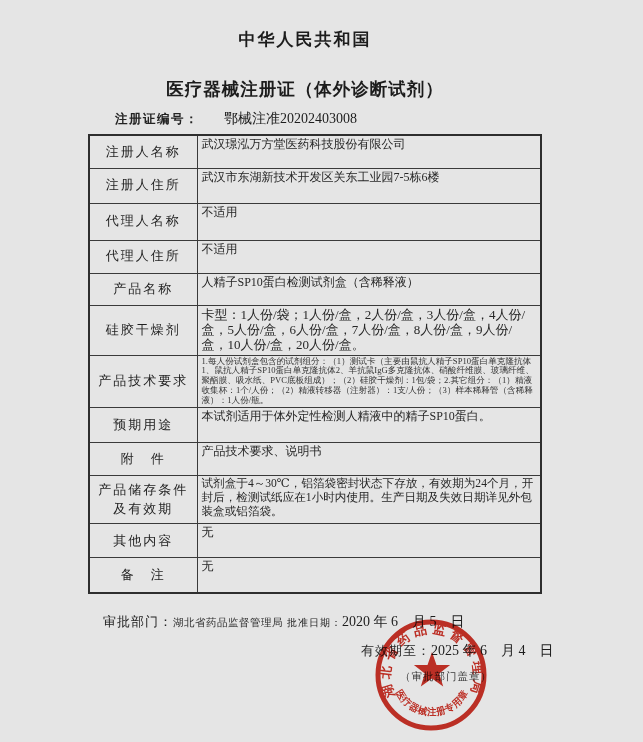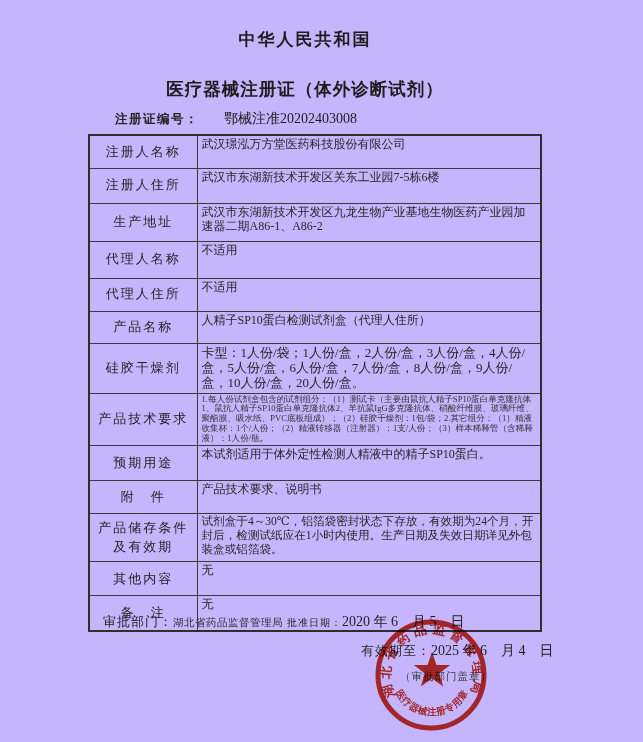--- a/index.html
+++ b/index.html
@@ -1,18 +1,18 @@
 <!DOCTYPE html>
 <html><head>
 <meta charset="utf-8">
 <style>
   * { margin:0; padding:0; box-sizing:border-box; }
   html,body { background:#ffffff; }
   body { font-family:"Liberation Serif","DejaVu Serif",serif; color:#2b2b2b; }
-  .page { position:relative; width:643px; height:742px; background:#c4b5fd; overflow:hidden; }
+  .page { position:relative; width:643px; height:742px; background:#e5e5e5; overflow:hidden; }
 
   .titles { padding-top:30px; width:454px; margin-left:88px; position:relative; left:-10px; text-align:center; }
   .title1 { font-size:17px; font-weight:700; color:#1c1c1c; letter-spacing:2px; line-height:1.2; }
   .title2 { font-size:17.5px; font-weight:700; color:#1c1c1c; letter-spacing:1px; line-height:1.2; margin-top:29px; }
 
   .certno-line { margin:10px 0 6px 115px; display:flex; align-items:baseline; }
   .certno-label { font-size:12.5px; letter-spacing:1.5px; color:#232323; font-weight:600;font-family:Liberation Mono, monospace;}
   .certno-value { font-size:14px; margin-left:25px; color:#1d1d1d; }
 
   table.cert-table { border-collapse:collapse; margin-left:88px; width:454px; table-layout:fixed;padding-left:20px; }
@@ -66,35 +66,31 @@
   <table class="cert-table">
     <tbody>
       <tr class="h33">
         <td class="lbl">注册人名称</td>
         <td class="val">武汉璟泓万方堂医药科技股份有限公司</td>
       </tr>
       <tr class="h35">
         <td class="lbl">注册人住所</td>
         <td class="val">武汉市东湖新技术开发区关东工业园7-5栋6楼</td>
       </tr>
-      <tr class="h38">
-        <td class="lbl">生产地址</td>
-        <td class="val">武汉市东湖新技术开发区九龙生物产业基地生物医药产业园加速器二期A86-1、A86-2</td>
-      </tr>
       <tr class="h37">
         <td class="lbl">代理人名称</td>
         <td class="val">不适用</td>
       </tr>
       <tr class="h33">
         <td class="lbl">代理人住所</td>
         <td class="val">不适用</td>
       </tr>
       <tr class="h32">
         <td class="lbl">产品名称</td>
-        <td class="val">人精子SP10蛋白检测试剂盒（代理人住所）</td>
+        <td class="val">人精子SP10蛋白检测试剂盒（含稀释液）</td>
       </tr>
       <tr class="h46">
         <td class="lbl">硅胶干燥剂</td>
         <td class="val pack">卡型：1人份/袋；1人份/盒，2人份/盒，3人份/盒，4人份/盒，5人份/盒，6人份/盒，7人份/盒，8人份/盒，9人份/盒，10人份/盒，20人份/盒。</td>
       </tr>
       <tr class="h39">
         <td class="lbl">产品技术要求</td>
         <td class="val tiny">1.每人份试剂盒包含的试剂组分：（1）测试卡（主要由鼠抗人精子SP10蛋白单克隆抗体1、鼠抗人精子SP10蛋白单克隆抗体2、羊抗鼠IgG多克隆抗体、硝酸纤维膜、玻璃纤维、聚酯膜、吸水纸、PVC底板组成）；（2）硅胶干燥剂：1包/袋；2.其它组分：（1）精液收集杯：1个/人份；（2）精液转移器（注射器）：1支/人份；（3）样本稀释管（含稀释液）：1人份/瓶。</td>
       </tr>
       <tr class="h35">

